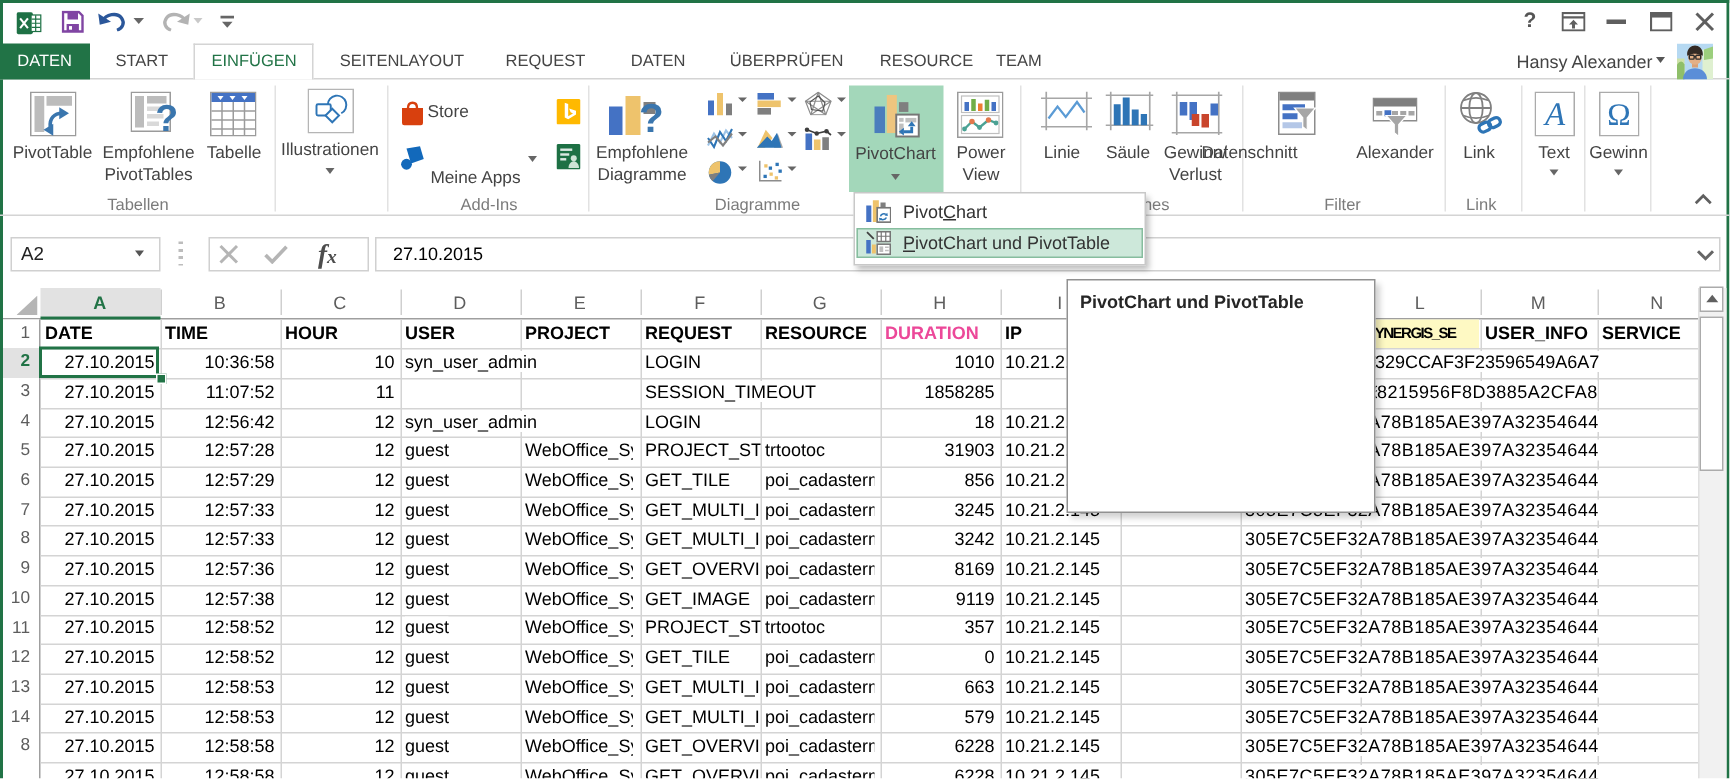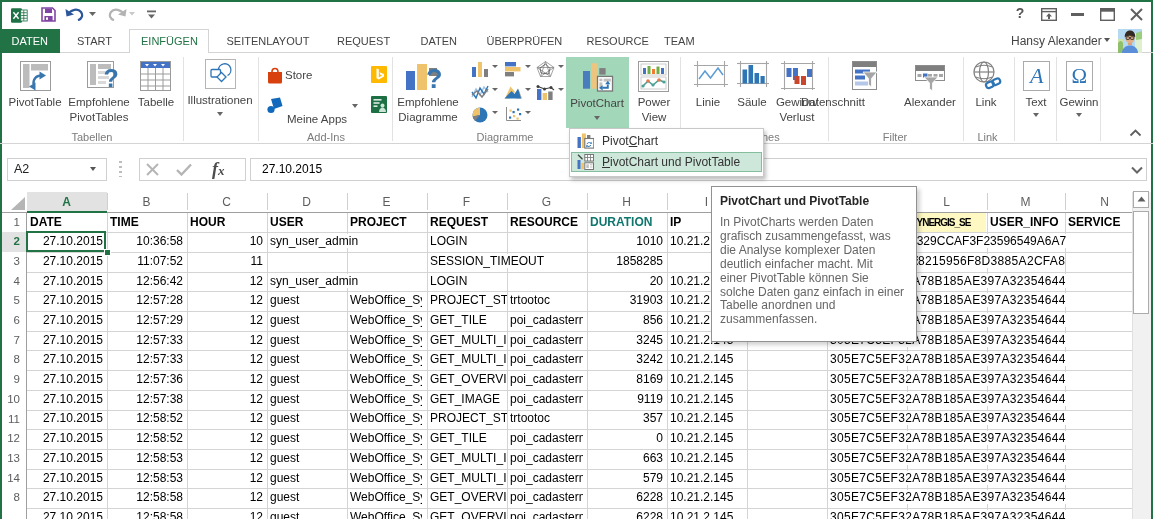--- a/index.html
+++ b/index.html
@@ -501,21 +501,21 @@
 <div class="ab" style="left:25px;top:296.09999999999997px;width:1105px;height:1px;background:#d4d4d4"></div>
 <div class="ab" style="left:25px;top:315.8px;width:1105px;height:1px;background:#d4d4d4"></div>
 
 <div class="ab nw" style="left:28.5px;top:20.299999999999983px;height:19.7px;line-height:19.7px;font-size:12px;font-weight:bold;color:#000">DATE</div>
 <div class="ab nw" style="left:108.5px;top:20.299999999999983px;height:19.7px;line-height:19.7px;font-size:12px;font-weight:bold;color:#000">TIME</div>
 <div class="ab nw" style="left:188.5px;top:20.299999999999983px;height:19.7px;line-height:19.7px;font-size:12px;font-weight:bold;color:#000">HOUR</div>
 <div class="ab nw" style="left:268.5px;top:20.299999999999983px;height:19.7px;line-height:19.7px;font-size:12px;font-weight:bold;color:#000">USER</div>
 <div class="ab nw" style="left:348.5px;top:20.299999999999983px;height:19.7px;line-height:19.7px;font-size:12px;font-weight:bold;color:#000">PROJECT</div>
 <div class="ab nw" style="left:428.5px;top:20.299999999999983px;height:19.7px;line-height:19.7px;font-size:12px;font-weight:bold;color:#000">REQUEST</div>
 <div class="ab nw" style="left:508.5px;top:20.299999999999983px;height:19.7px;line-height:19.7px;font-size:12px;font-weight:bold;color:#000">RESOURCE</div>
-<div class="ab nw" style="left:588.5px;top:20.299999999999983px;height:19.7px;line-height:19.7px;font-size:12px;font-weight:bold;color:#0f766e">DURATION</div>
+<div class="ab nw" style="left:588.5px;top:20.299999999999983px;height:19.7px;line-height:19.7px;font-size:12px;font-weight:bold;color:#ec4899">DURATION</div>
 <div class="ab nw" style="left:668.5px;top:20.299999999999983px;height:19.7px;line-height:19.7px;font-size:12px;font-weight:bold;color:#000">IP</div>
 <div class="ab" style="left:915.0px;top:20.299999999999983px;width:69.5px;height:19.7px;line-height:19.7px;font-size:10px;font-weight:bold;color:#000;overflow:hidden;background:#fef9c3;letter-spacing:-1px">YNERGIS_SE</div>
 <div class="ab nw" style="left:988.5px;top:20.299999999999983px;height:19.7px;line-height:19.7px;font-size:12px;font-weight:bold;color:#000">USER_INFO</div>
 <div class="ab nw" style="left:1066.5px;top:20.299999999999983px;height:19.7px;line-height:19.7px;font-size:12px;font-weight:bold;color:#000">SERVICE</div>
 <div class="col" style="left:27.0px;top:39.99999999999997px;width:74.5px;text-align:right;font-size:12px">
         <div class="cell">27.10.2015</div>
         <div class="cell">27.10.2015</div>
         <div class="cell">27.10.2015</div>
         <div class="cell">27.10.2015</div>
         <div class="cell">27.10.2015</div>
@@ -628,21 +628,21 @@
         <div class="cell">trtootoc</div>
         <div class="cell">poi_cadasterm</div>
         <div class="cell">poi_cadasterm</div>
         <div class="cell">poi_cadasterm</div>
         <div class="cell">poi_cadasterm</div>
         <div class="cell">poi_cadasterm</div>
       </div>
 <div class="col" style="left:587.0px;top:39.99999999999997px;width:74.5px;text-align:right;font-size:12px">
         <div class="cell">1010</div>
         <div class="cell">1858285</div>
-        <div class="cell">20</div>
+        <div class="cell">18</div>
         <div class="cell">31903</div>
         <div class="cell">856</div>
         <div class="cell">3245</div>
         <div class="cell">3242</div>
         <div class="cell">8169</div>
         <div class="cell">9119</div>
         <div class="cell">357</div>
         <div class="cell">0</div>
         <div class="cell">663</div>
         <div class="cell">579</div>
@@ -717,14 +717,13 @@
 <rect x="9.3" y="10.3" width="2.5" height="3.7" fill="#bfbfbf"></rect>
 <g stroke="#bfbfbf" stroke-width="1">
         <line x1="13" y1="10.8" x2="15.5" y2="10.8"></line>
         <line x1="13" y1="13" x2="15.5" y2="13"></line>
       </g>
 <line x1="1" y1="0.8" x2="5.5" y2="5.2" stroke="#404040" stroke-width="1.2"></line>
     </svg>
 <div class="ab" style="left:602px;top:151.5px;height:21px;line-height:21px;font-size:12px;color:#333;z-index:52"><span style="text-decoration:underline">P</span>ivotChart und PivotTable</div>
 <div class="ab" style="left:711px;top:186px;width:205.5px;height:155.5px;background:#fff;border:1px solid #919191;box-sizing:border-box;box-shadow:3px 3px 4px rgba(0,0,0,0.18);z-index:60">
 <div style="margin:7px 0 0 8px;font-size:12px;font-weight:bold;color:#262626">PivotChart und PivotTable</div>
-<div style="margin:8px 0 0 8px;font-size:12px;line-height:13.9px;color:#666;white-space:nowrap">In PivotCharts werden Daten<br>grafisch zusammengefasst, was<br>die Analyse komplexer Daten<br>deutlich einfacher macht. Mit<br>einer PivotTable können Sie<br>solche Daten ganz einfach in einer<br>Tabelle anordnen und<br>zusammenfassen.</div>
 </div>
 </div>
 </body></html>

